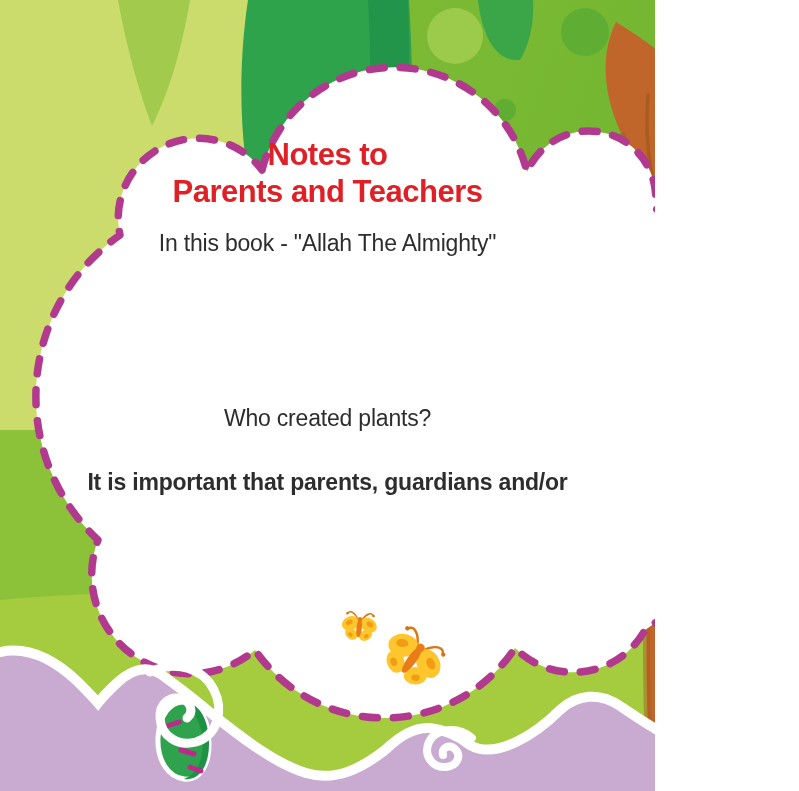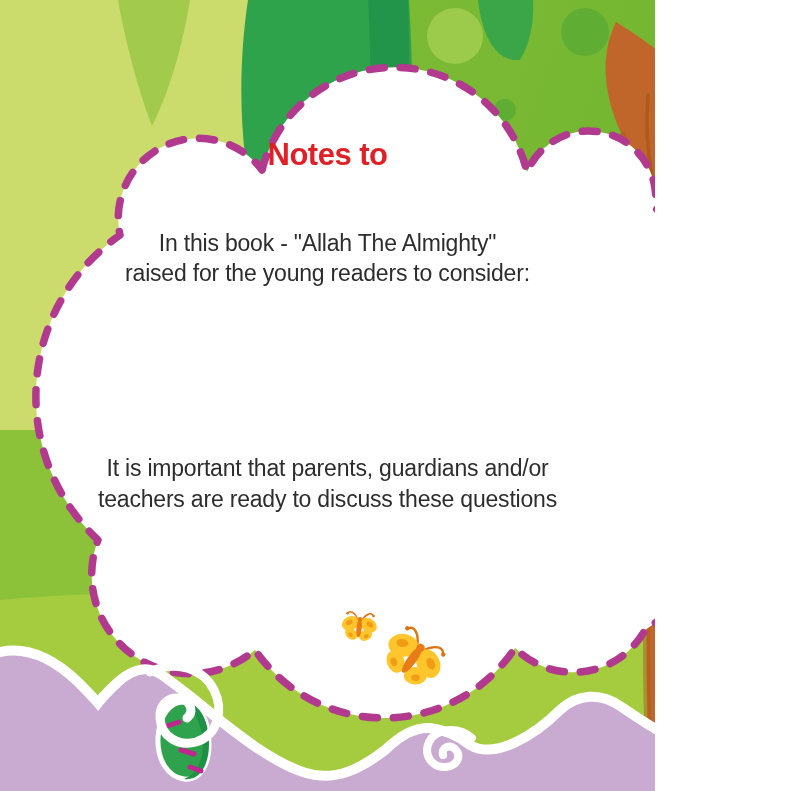--- a/index.html
+++ b/index.html
@@ -10,21 +10,21 @@
   .stage svg{position:absolute;left:0;top:0;}
   .txt{position:absolute;left:0;width:100%;text-align:center;white-space:nowrap;}
   .title{
     top:136px;font-size:31px;line-height:37px;font-weight:bold;
     color:#df2127;letter-spacing:-0.5px;
   }
   .body-line{font-size:23px;line-height:30px;color:#2d2d2d;letter-spacing:-0.2px;}
   .intro{top:228px;}
   .q1{top:347px;}
   .q2{top:403px;}
-  .closing{top:453px;line-height:31px;}
+  .closing{top:467px;line-height:31px;font-weight:bold;}
   .page-num{
     position:absolute;left:701px;top:715px;width:60px;text-align:center;
     font-size:30px;line-height:36px;font-weight:bold;color:#ffffff;
   }
 </style>
 </head>
 <body>
 
 <div class="stage">
 
@@ -167,27 +167,27 @@
         <circle cx="753" cy="764" r="1.6"></circle>
         <circle cx="744" cy="757" r="1.4"></circle>
         <circle cx="771" cy="739" r="1.2"></circle>
       </g>
       <path d="M796,748 L797.2,751 L800,752 L797.2,753 L796,756 L794.8,753 L792,752 L794.8,751 Z" fill="#c7d6f2"></path>
     </g>
   </svg>
 
   <div class="txt title">
     <div>Notes to</div>
+    <div>Parents and Teachers</div>
   </div>
 
   <div class="txt body-line intro">
     <div>In this book - "Allah The Almighty"</div>
-    <div>raised for the young readers to consider:</div>
   </div>
 
+  <div class="txt body-line q2">Who created plants?</div>
 
   <div class="txt body-line closing">
     <div>It is important that parents, guardians and/or</div>
-    <div>teachers are ready to discuss these questions</div>
   </div>
 
   <div class="page-num">3</div>
 </div>
 
 </body></html>

